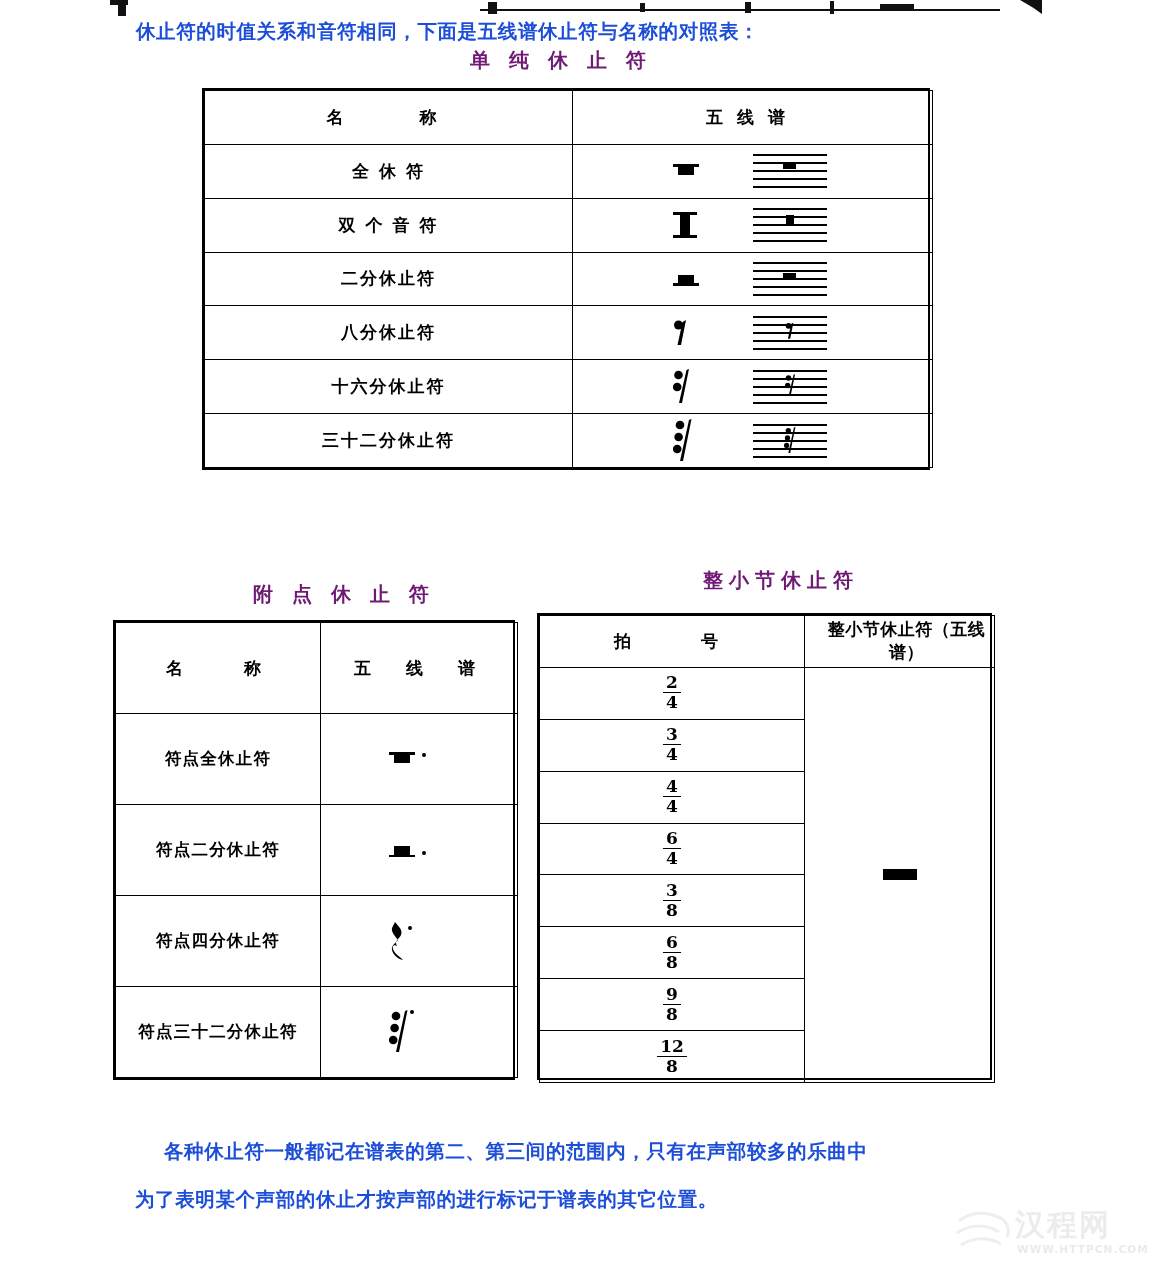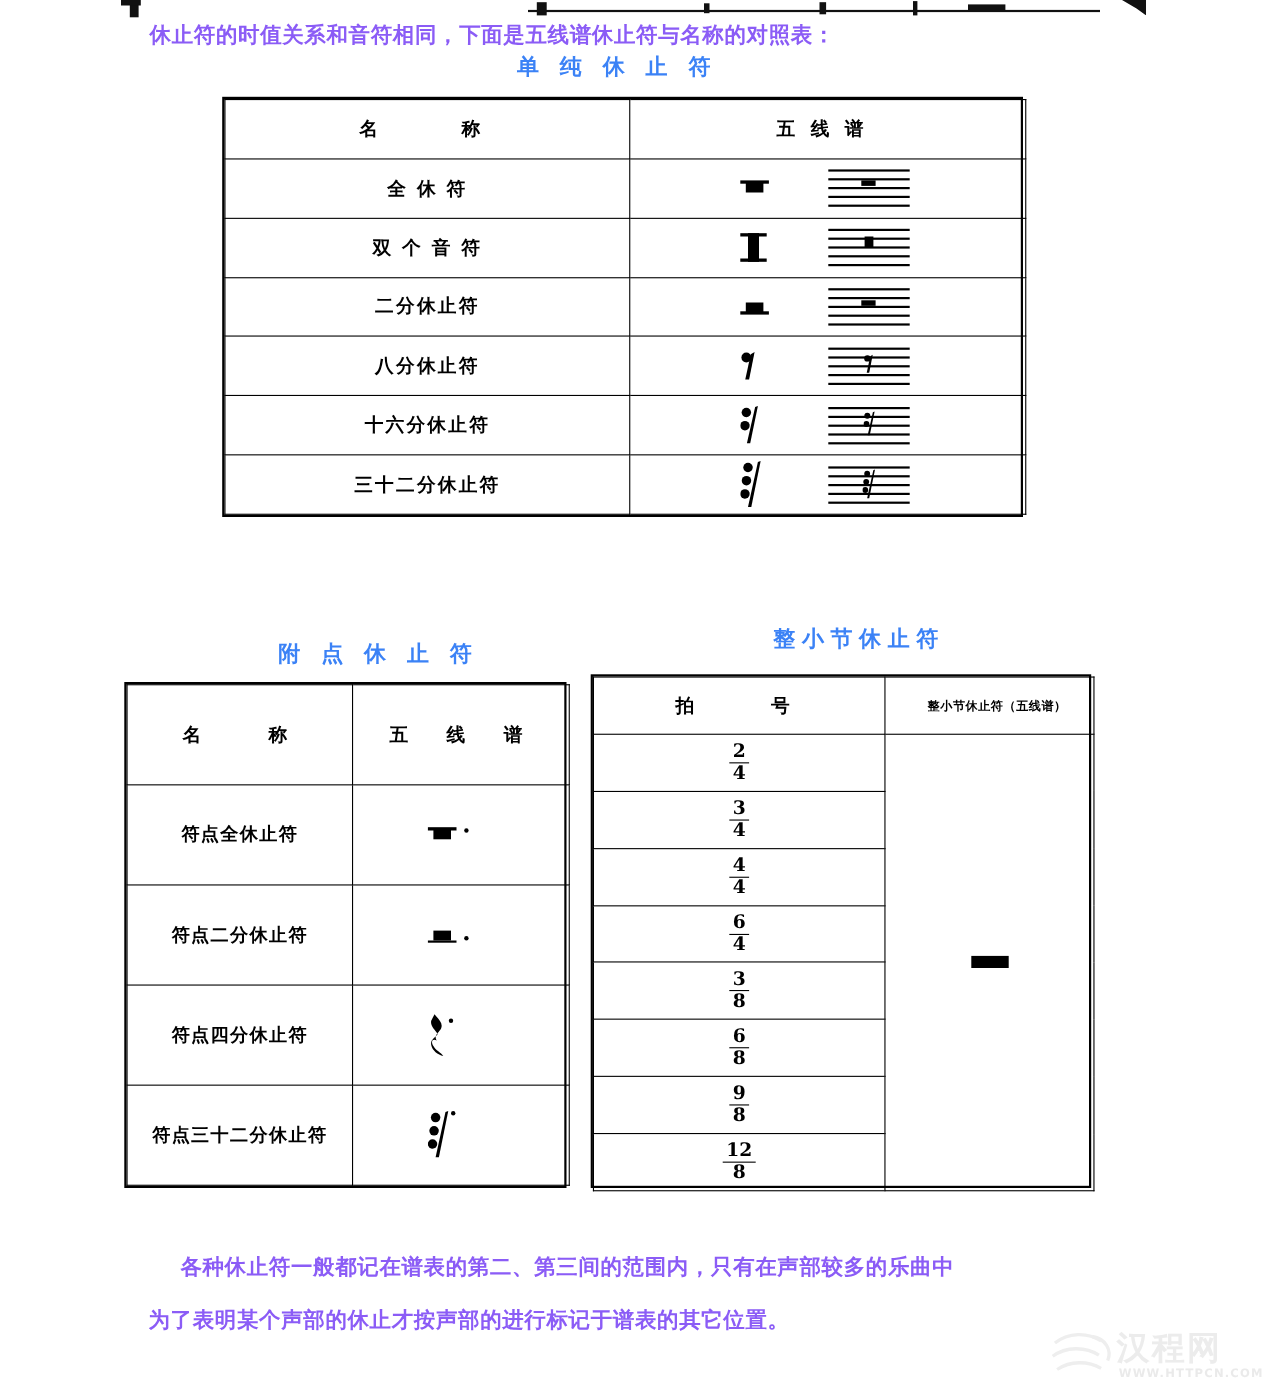--- a/index.html
+++ b/index.html
@@ -19,34 +19,34 @@
   .bleed-staffline { position: absolute; top: 9px; height: 2px; background: #111; }
   .bleed-blk { position: absolute; background: #111; }
 
   
   .para {
     position: absolute;
     font-size: 19.5px;
     line-height: 40px;
     letter-spacing: 0.6px;
     font-weight: 600;
-    color: #8b5cf6;
+    color: #1d4ed8;
     white-space: nowrap;
   }
   .para-intro { left: 136px; top: 12px; }
   .para-foot1 { left: 164px; top: 1132px; }
   .para-foot2 { left: 135px; top: 1180px; }
 
   
   .caption {
     position: absolute;
     font-size: 20px;
     font-weight: 700;
     letter-spacing: 6px;
-    color: #3b82f6;
+    color: #701a75;
     white-space: nowrap;
   }
   .cap-1 { left: 470px; top: 47px; }
   .cap-2 { left: 253px; top: 581px; }
   .cap-3 { left: 703px; top: 567px; }
 
   
   .tbl { position: absolute; border: 2px solid #000; border-collapse: collapse; background: #fff; }
   .tbl table { border-collapse: collapse; width: 100%; height: 100%; table-layout: fixed; }
   .tbl td, .tbl th {
@@ -73,21 +73,21 @@
   #t2 tr { height: 65.7px; }
   #t2 th { letter-spacing: 9px; }
   #t2 td.nm { font-size: 16.5px; letter-spacing: 1.2px; }
 
   
   #t3 { left: 537px; top: 613px; width: 455px; height: 467px; }
   #t3 col.c1 { width: 265px; }
   #t3 col.c2 { width: 190px; }
   #t3 tr { height: 51.9px; }
   #t3 th.h1 { letter-spacing: 12px; }
-  #t3 th.h2 { font-size: 11px; letter-spacing: 0.5px; padding-left: 14px; }
+  #t3 th.h2 { font-size: 17px; letter-spacing: 0.5px; padding-left: 14px; }
 
   
   .frac { display: inline-block; line-height: 1; font-size: 17px; font-weight: 700;
           font-family: "DejaVu Serif", "Liberation Serif", serif; }
   .frac .num { display: block; padding: 0 3px 1px 3px; }
   .frac .den { display: block; border-top: 1.6px solid #000; padding: 1px 3px 0 3px; }
 
   
   .glyphcell { position: relative; height: 100%; }
   .gwrap { position: absolute; top: 50%; transform: translateY(-50%); }

